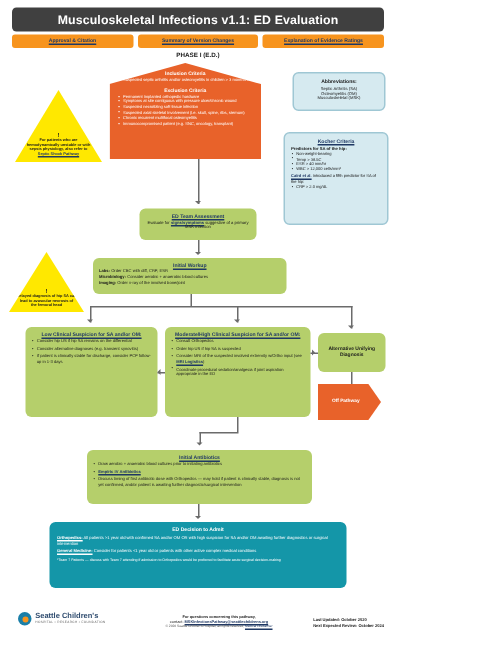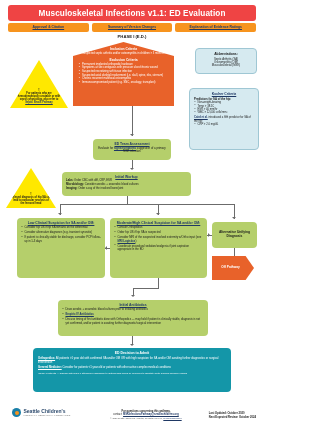--- a/index.html
+++ b/index.html
@@ -9,21 +9,21 @@
     font-family: "Liberation Sans", sans-serif;
     color: #1a1a1a;
     overflow: hidden;
     position: relative;
   }
   .page { position: relative; width: 264px; height: 434px; }
 
   
   .title-bar {
     position: absolute; left: 8px; top: 5px; width: 248px; height: 16px;
-    background: #ef4444; border-radius: 3px;
+    background: #404040; border-radius: 3px;
     display: flex; align-items: center; justify-content: center;
   }
   .title-bar span {
     color: #fff; font-size: 8.2px; font-weight: bold; letter-spacing: .1px;
   }
   .linkbar {
     position: absolute; left: 8px; top: 23px; width: 248px; height: 9px;
     display: flex; gap: 3px;
   }
   .linkbtn {

